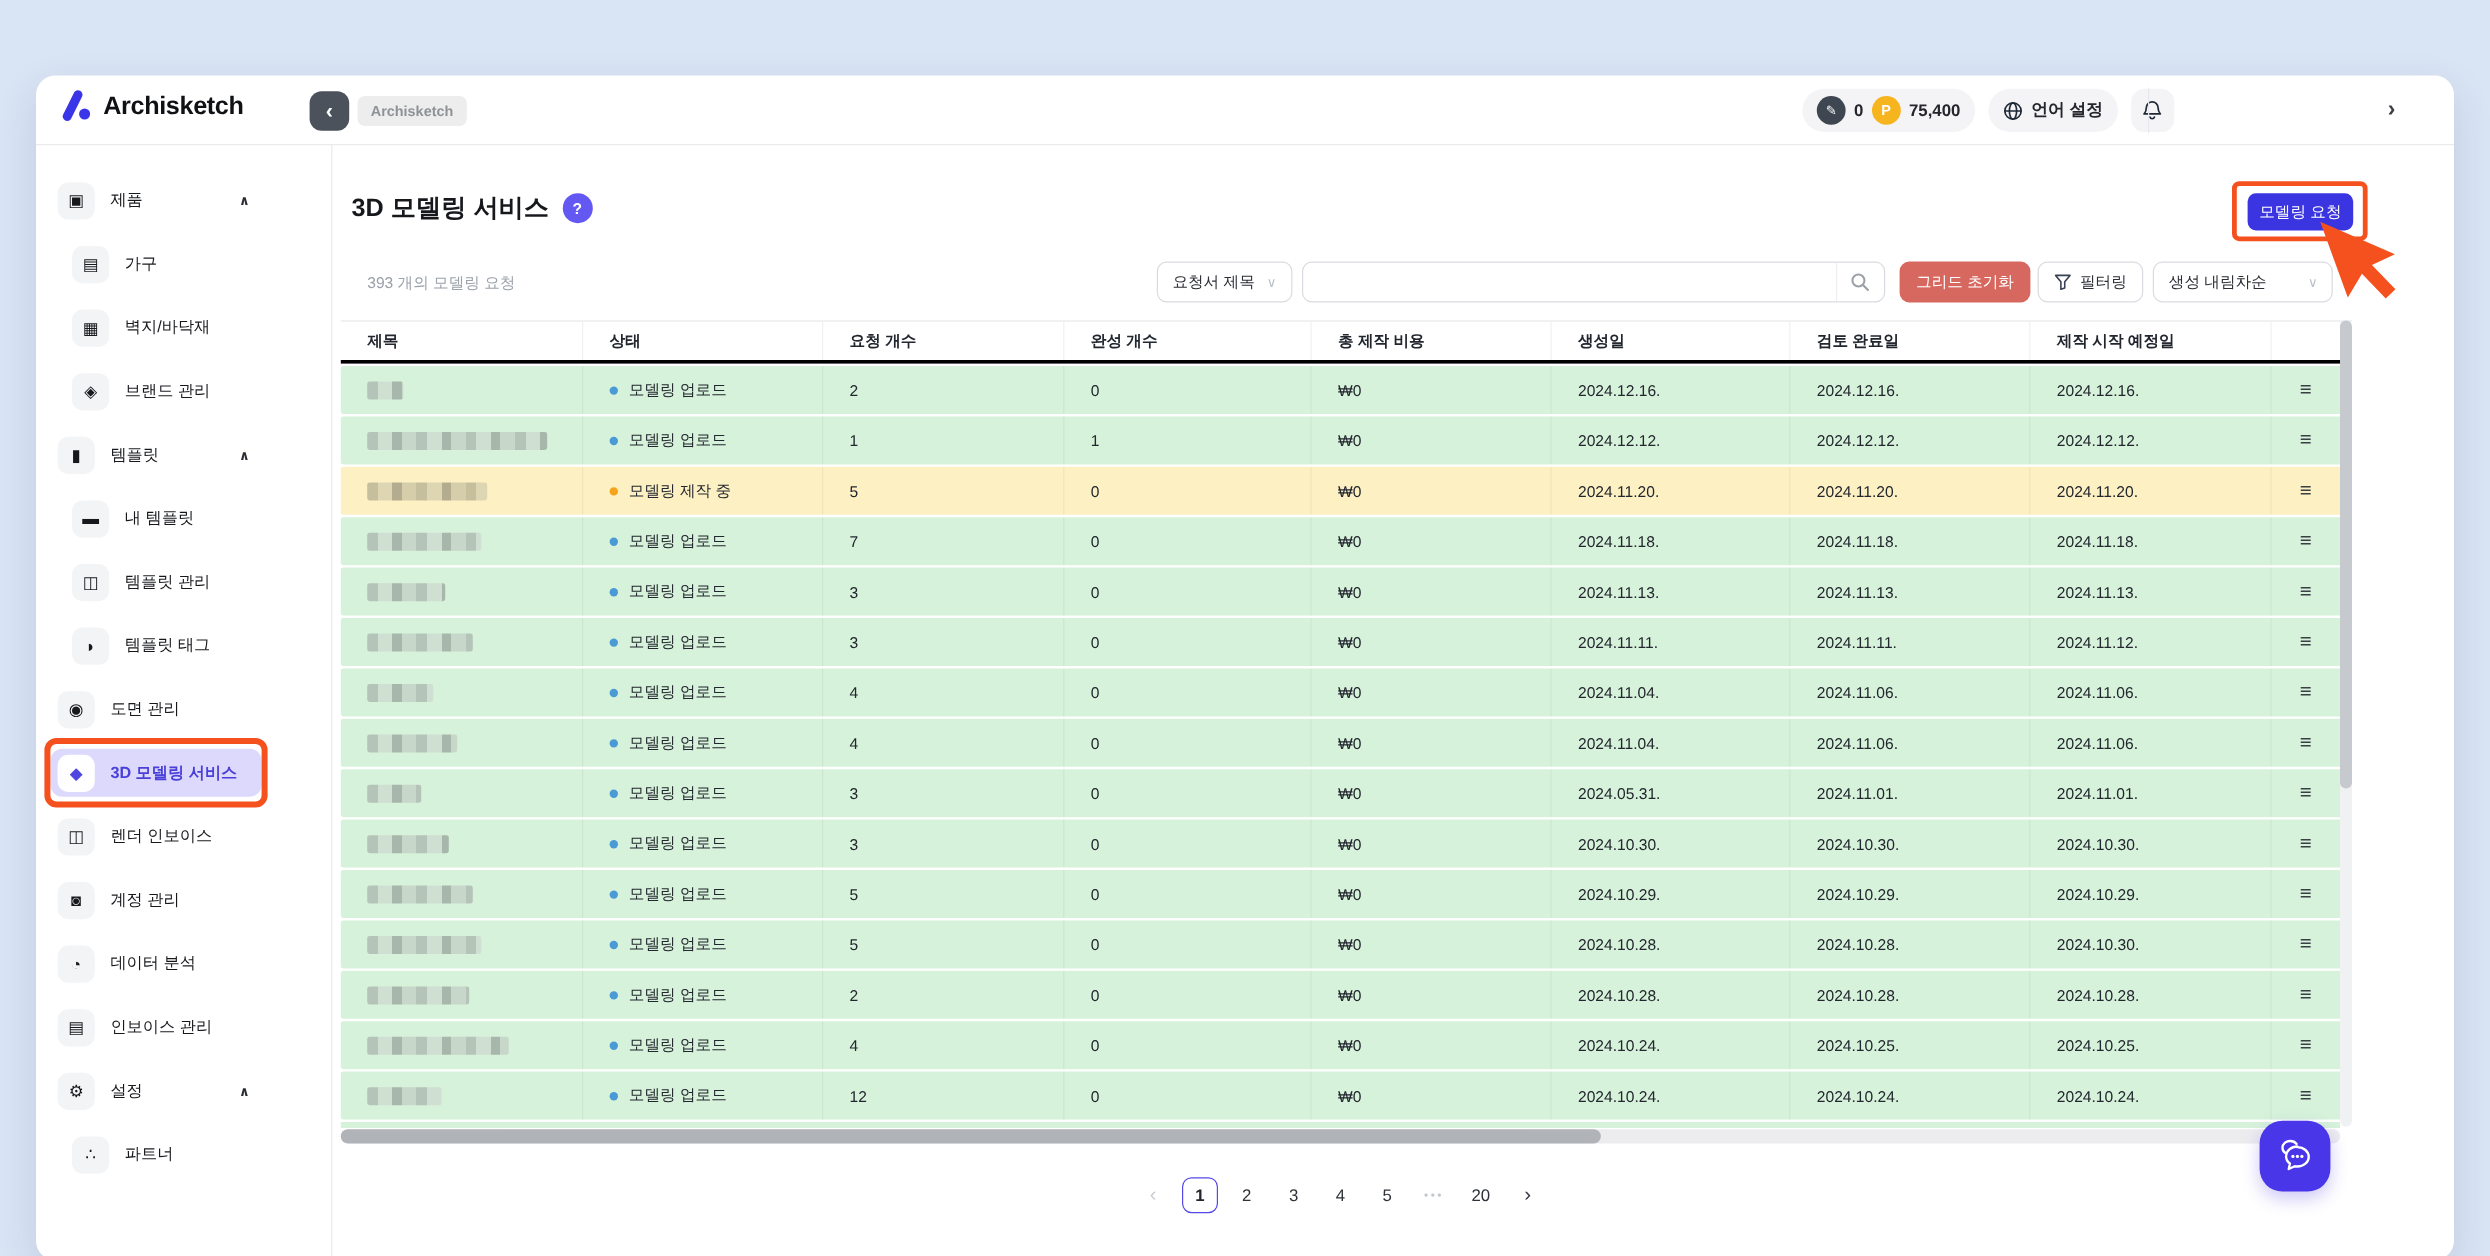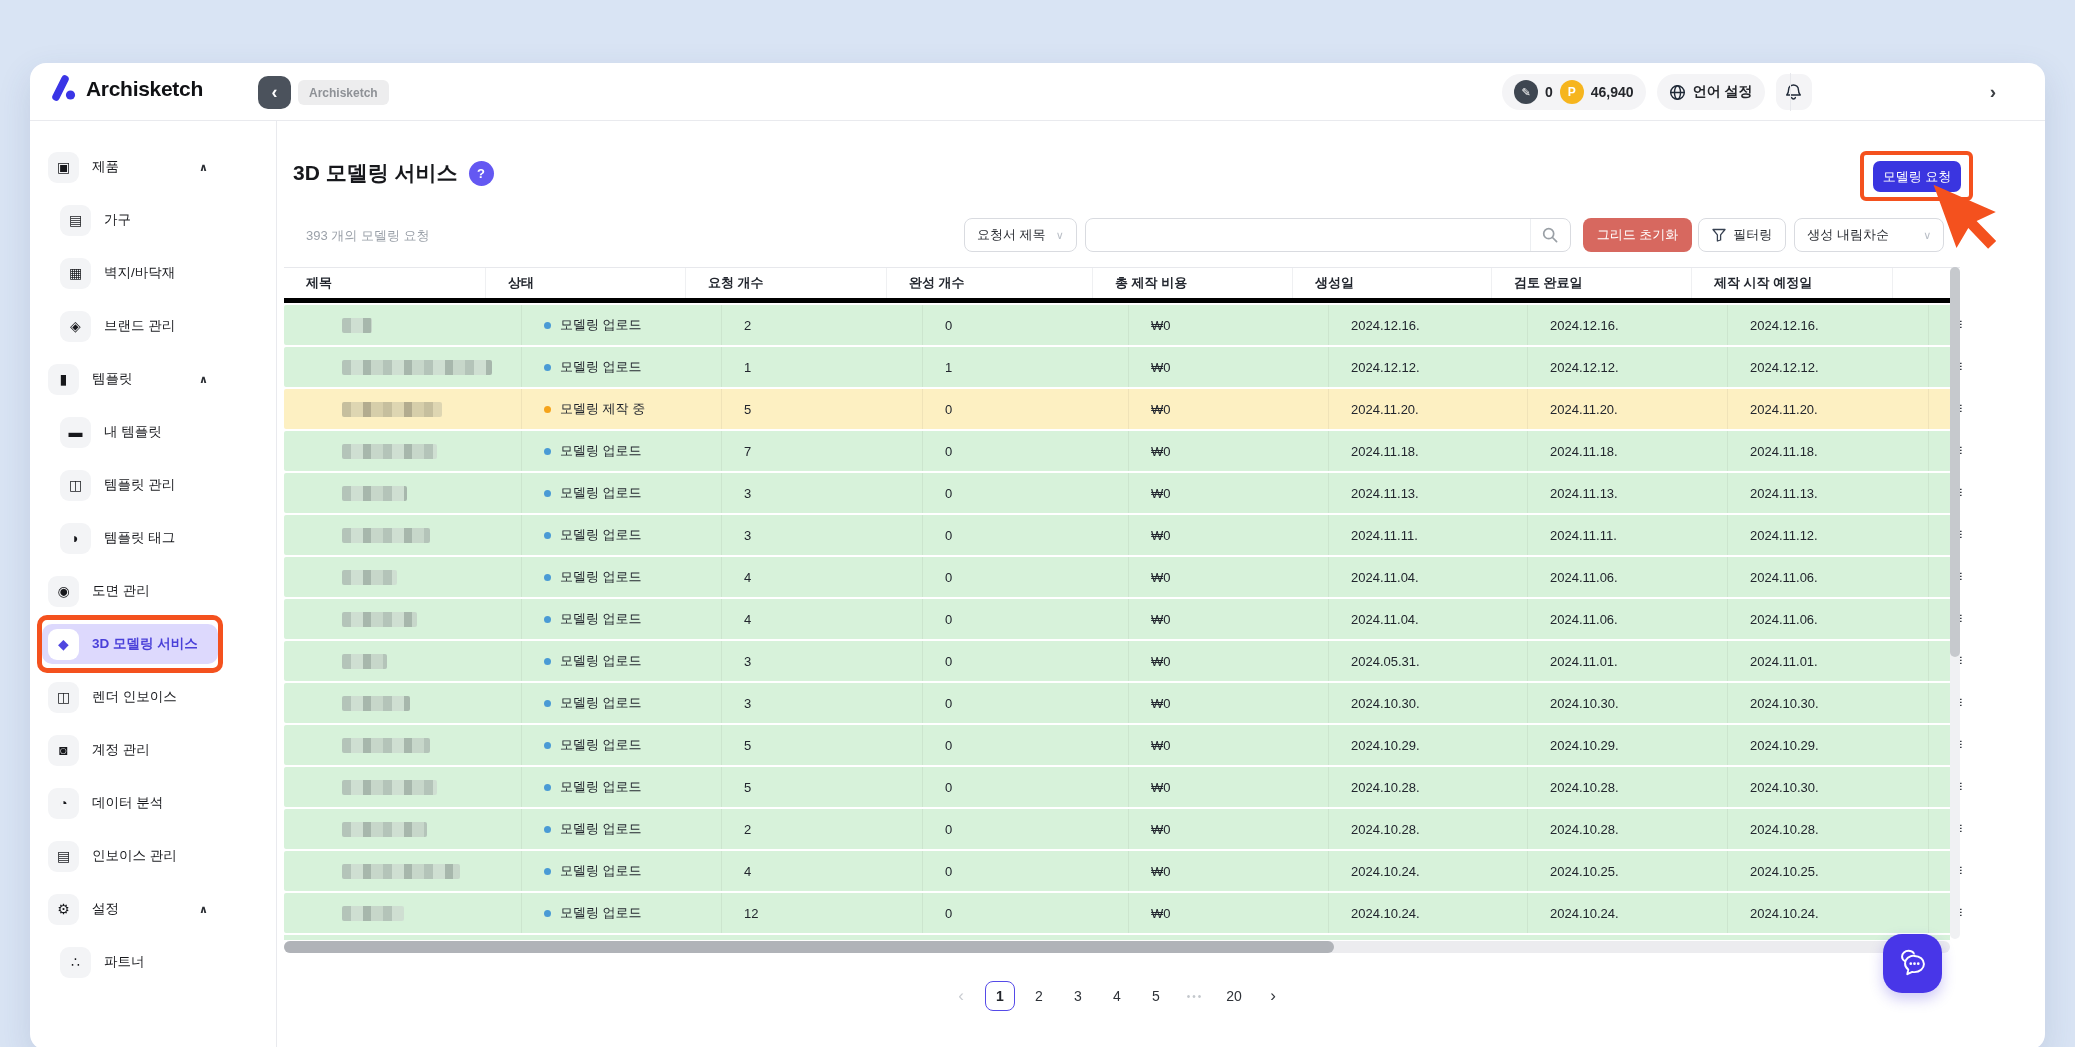--- a/index.html
+++ b/index.html
@@ -55,25 +55,25 @@
   .search-wrap{position:relative;margin-left:8px;width:486px;height:34px;border:1px solid #d9dbe0;border-radius:8px;background:#fff;display:flex;align-items:center;}
   .search-input{flex:1;border:none;outline:none;height:30px;padding:0 12px;font-size:13px;background:transparent;}
   .search-icon{width:40px;height:32px;display:flex;align-items:center;justify-content:center;border-left:1px solid #eceef1;cursor:pointer;}
   .btn-reset{margin-left:12px;height:34px;padding:0 14px;background:#d7685f;color:#fff;border:none;border-radius:8px;font-size:13px;cursor:pointer;}
   .btn-filter{margin-left:6px;height:34px;padding:0 13px;background:#fff;border:1px solid #d9dbe0;border-radius:8px;
               font-size:13px;color:#2a2d33;display:flex;align-items:center;gap:7px;cursor:pointer;}
   .sort-select{margin-left:8px;width:150px;justify-content:space-between;gap:16px;}
   
   .table{position:absolute;left:254px;top:204px;width:1676px;}
   .tgrid{display:grid;grid-template-columns:202px 200px 201px 206px 200px 199px 200px 201px 57px;}
-  .thead{border-top:1px solid #e7e8ec;border-bottom:5px solid #000000;height:36px;}
+  .thead{border-top:1px solid #e7e8ec;border-bottom:3px solid #000000;height:36px;}
   .th{display:flex;align-items:center;padding-left:22px;font-size:13px;font-weight:700;color:#22262e;border-right:1px solid #eff0f2;}
   .th:last-child{border-right:none;}
   .tbody{margin-top:2px;}
-  .trow{height:40px;margin-bottom:2px;border-radius:2px;cursor:pointer;padding-left:36px;}
+  .trow{height:40px;margin-bottom:2px;border-radius:2px;cursor:pointer;}
   .trow.green{background:#d7f2da;}
   .trow.yellow{background:#fdf0c2;}
   .td{display:flex;align-items:center;padding-left:22px;font-size:13px;color:#22262e;border-right:1px solid rgba(0,0,0,.05);overflow:hidden;}
   .td:last-child{border-right:none;justify-content:center;padding-left:0;}
   .dot{width:7px;height:7px;border-radius:50%;margin-right:9px;flex:0 0 7px;}
   .dot.blue{background:#4a9bd5;}
   .dot.orange{background:#f5a31a;}
   .redact{height:15px;border-radius:2px;filter:blur(.6px);
           background:repeating-linear-gradient(90deg,#b4c4b9 0 9px,#cfdfd2 9px 21px,#a7b7ac 21px 29px,#c7d7ca 29px 41px);}
   .trow.yellow .redact{background:repeating-linear-gradient(90deg,#c6bf9e 0 9px,#ded6b2 9px 21px,#b3ac8f 21px 29px,#d6ceaa 29px 41px);}
@@ -110,21 +110,21 @@
         <span class="logo-text">Archisketch</span>
       </div>
       <div class="back-btn">‹</div>
       <div class="back-tag">Archisketch</div>
 
       <div class="hdr-right">
         <div class="pill">
           <span class="coin dark">✎</span>
           <span>0</span>
           <span class="coin gold">P</span>
-          <span>46,940</span>
+          <span>75,400</span>
         </div>
         <div class="pill">
           <svg width="17" height="17" viewBox="0 0 18 18">
             <g fill="none" stroke="#1f2937" stroke-width="1.5">
               <circle cx="9" cy="9" r="7.2"></circle>
                 <ellipse cx="9" cy="9" rx="3.2" ry="7.2"></ellipse>
                 <line x1="1.8" y1="9" x2="16.2" y2="9"></line>
             </g>
           </svg>
           <span>언어 설정</span>

